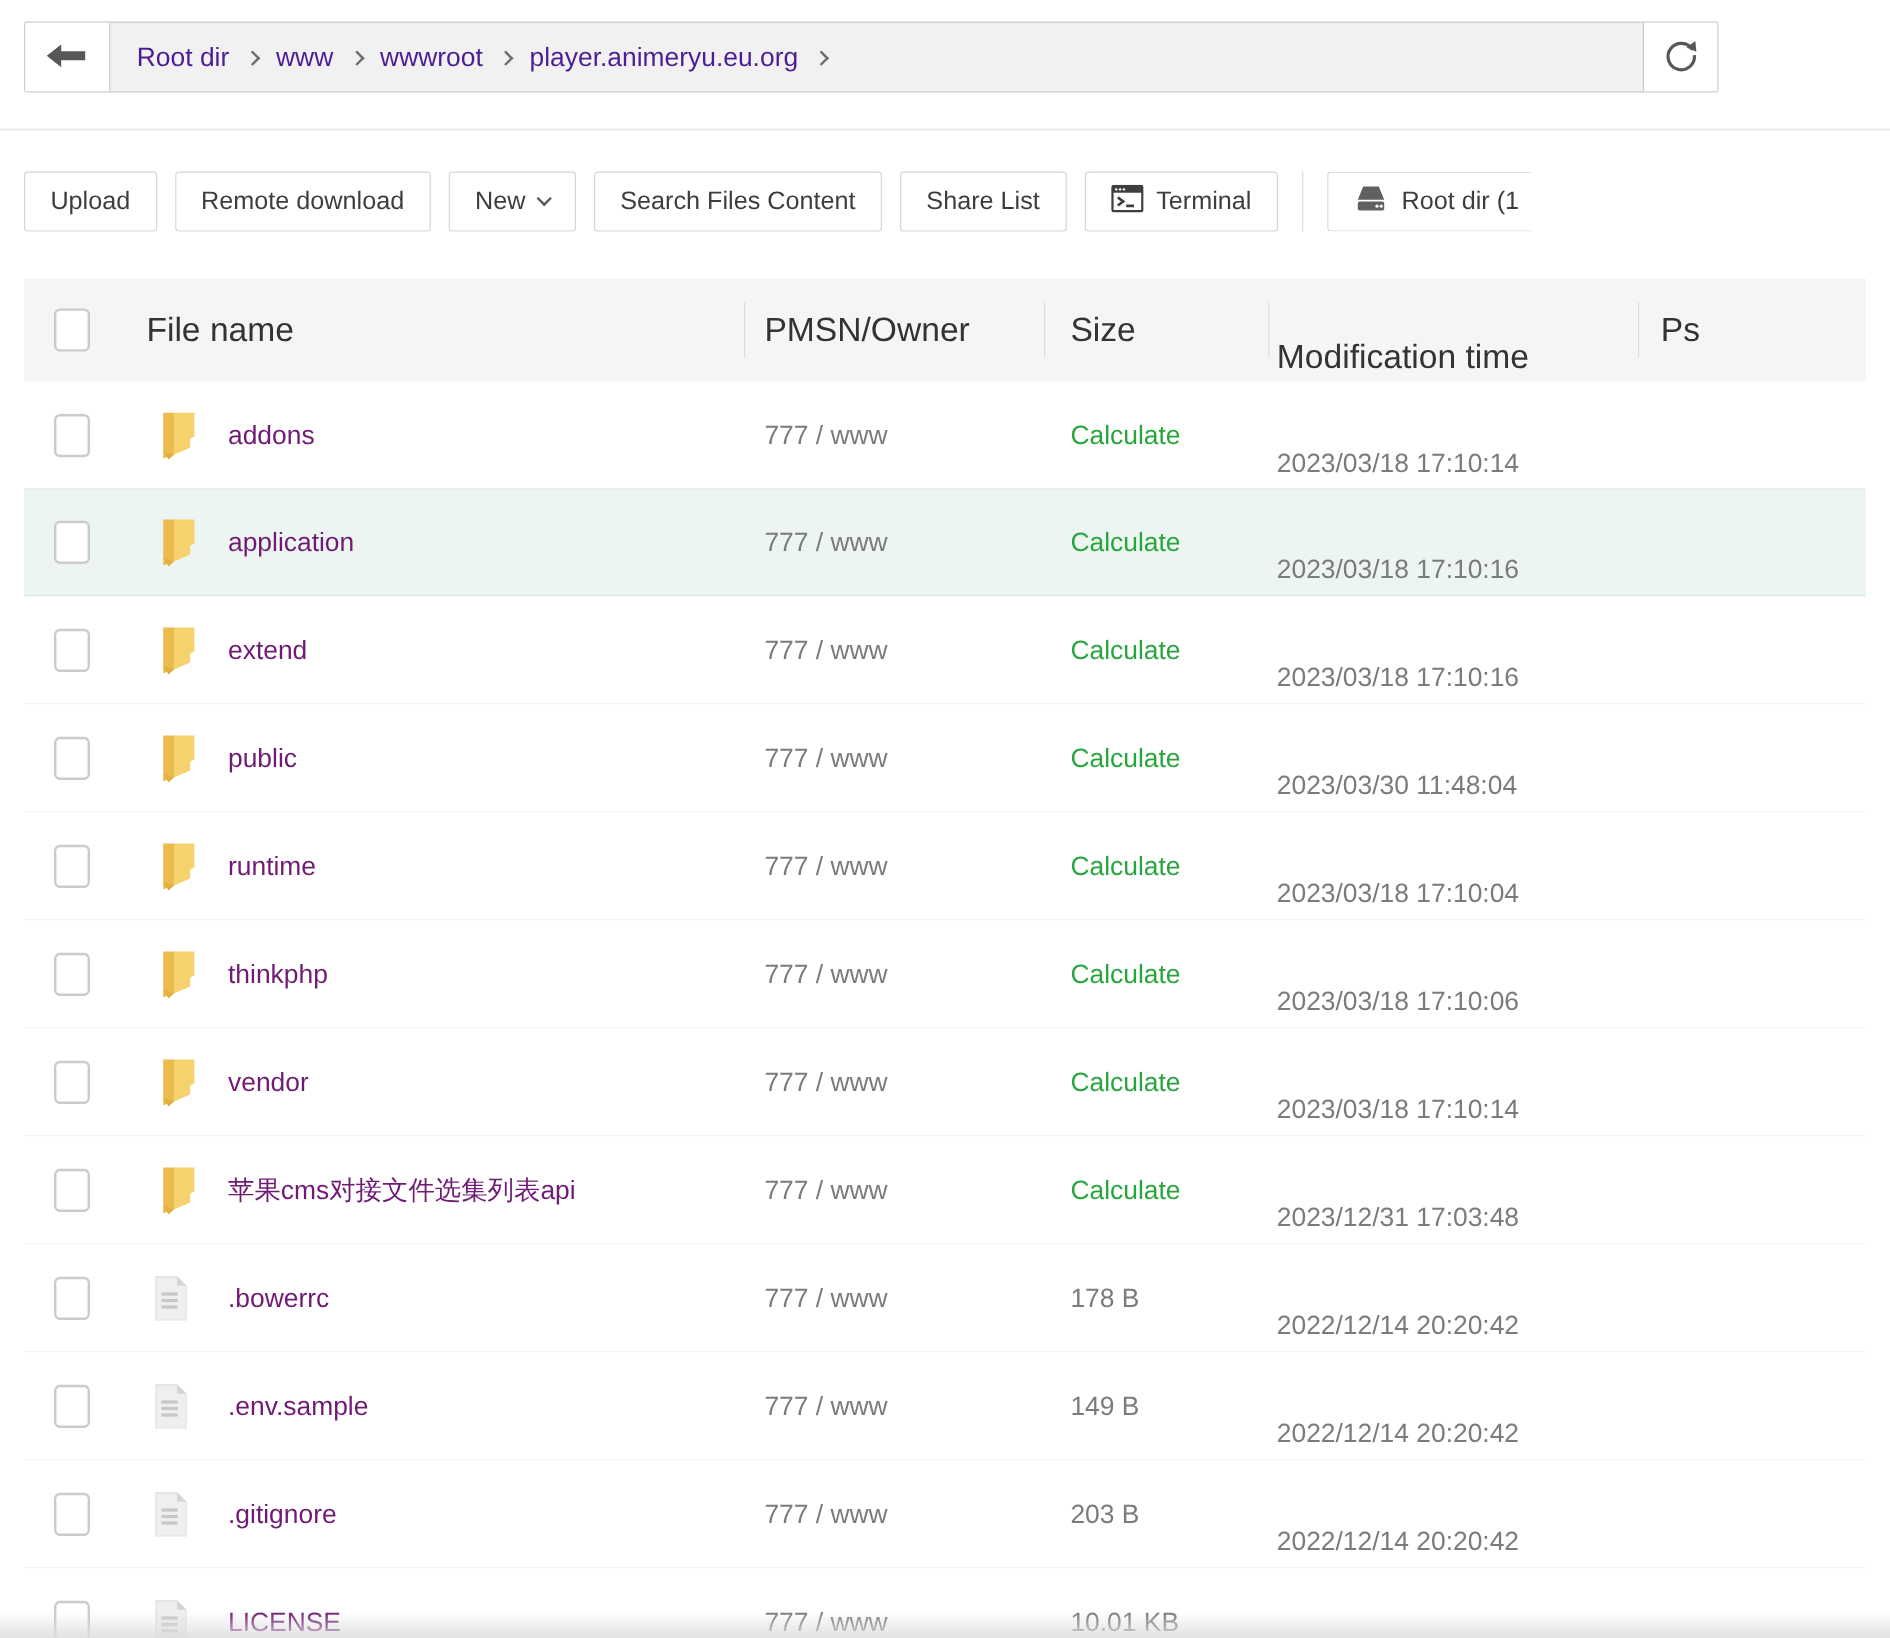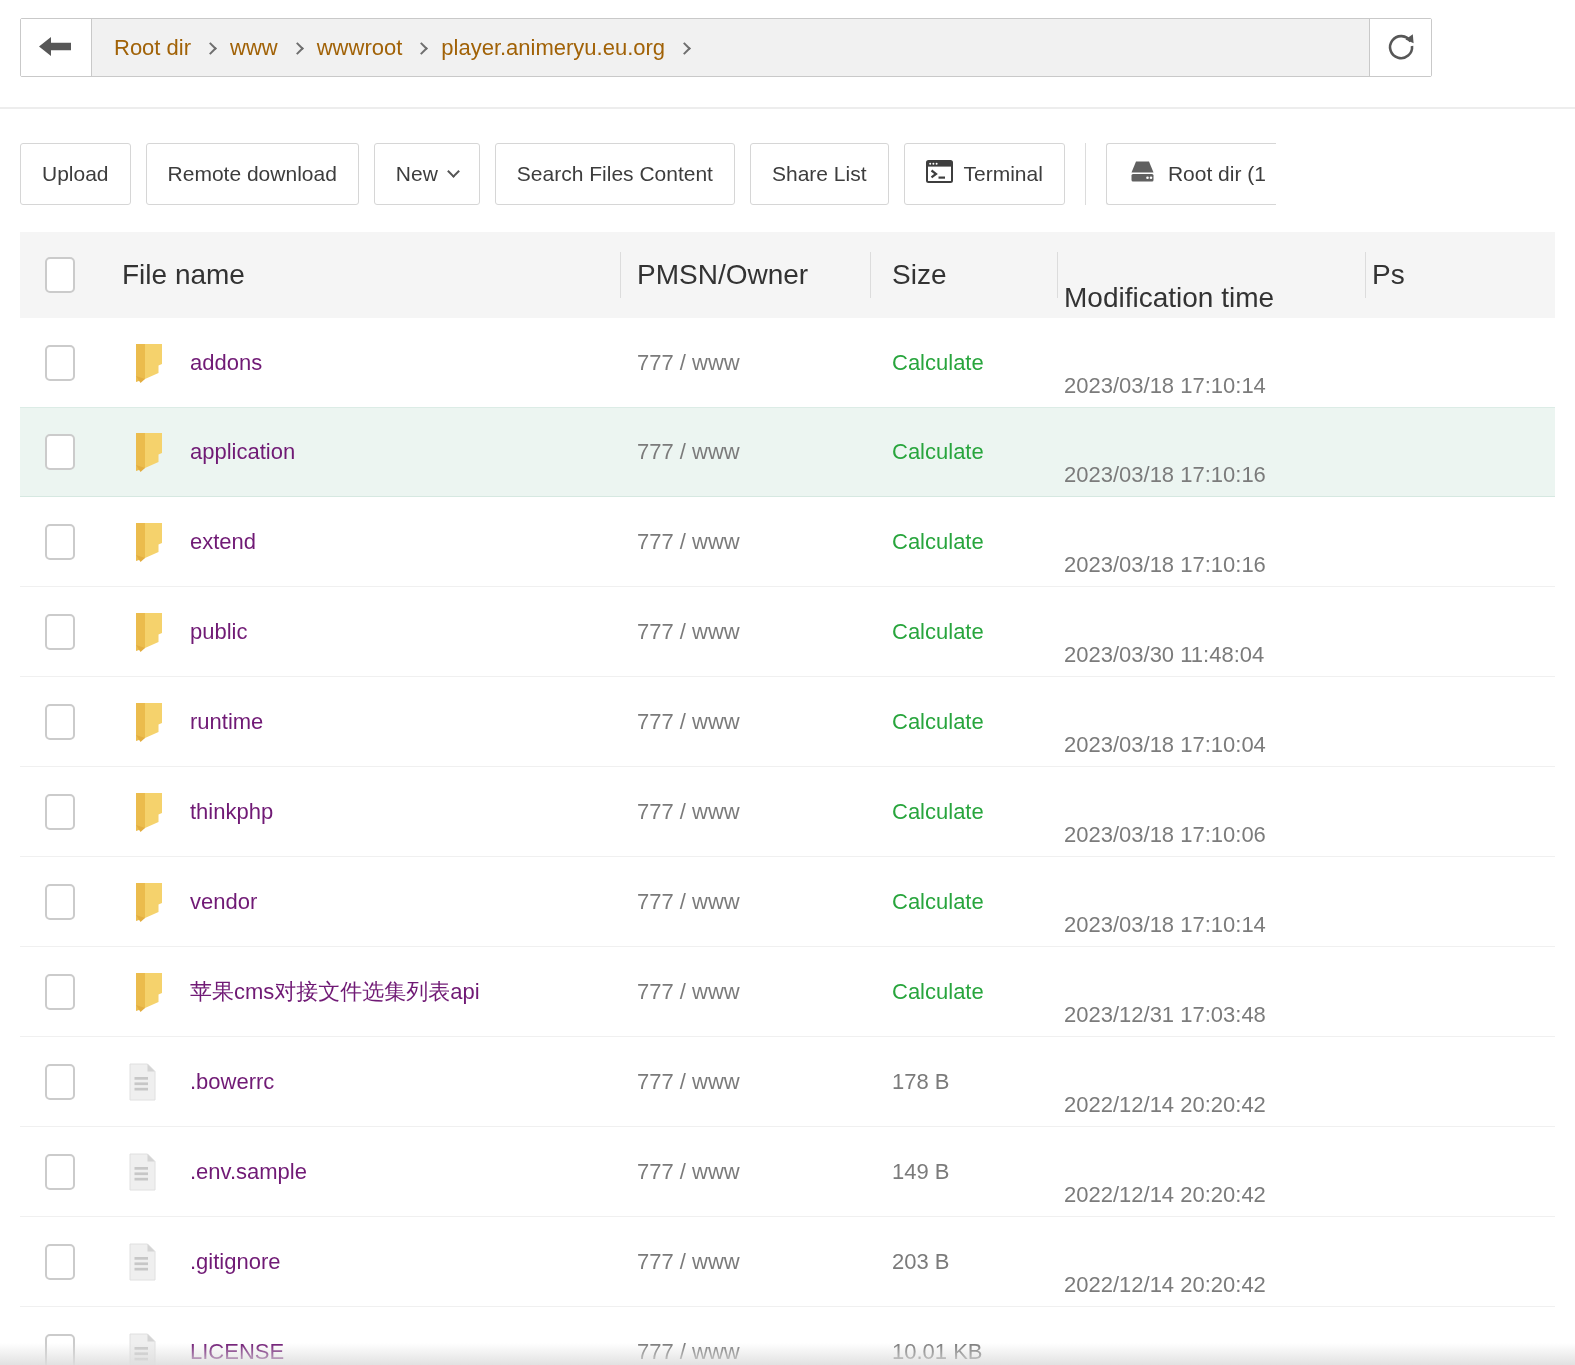--- a/index.html
+++ b/index.html
@@ -6,31 +6,31 @@
   html,body { width:1575px; height:1365px; overflow:hidden; background:#fff;
               font-family:"Liberation Sans", sans-serif; color:#3d3d3d; }
   body { position:relative; }
 
   
   .topbar { position:absolute; left:20px; top:18px; width:1412px; height:59px;
             display:flex; border:1px solid #c9c9c9; border-radius:2px; background:#f1f1f1; }
   .back-btn { width:71px; background:#fff; border:none; border-right:1px solid #c9c9c9;
               display:flex; align-items:center; justify-content:center; cursor:pointer; }
   .crumbs { flex:1; display:flex; align-items:center; padding-left:22px; gap:15px;
-            font-size:22px; color:#a16207; overflow:hidden; white-space:nowrap; }
+            font-size:22px; color:#4c1d95; overflow:hidden; white-space:nowrap; }
   .crumb { cursor:pointer; }
   .sep { width:9px; height:9px; border-top:2px solid #6e6e6e; border-right:2px solid #6e6e6e;
          transform:rotate(45deg); flex:0 0 auto; margin-top:1px; }
   .refresh-btn { width:62px; background:#fff; border:none; border-left:1px solid #c9c9c9;
                  display:flex; align-items:center; justify-content:center; cursor:pointer; }
 
   .top-divider { position:absolute; top:107px; left:0; width:1575px; height:2px; background:#ededed; }
 
   
-  .toolbar { position:absolute; left:20px; top:143px; height:62px; display:flex; align-items:stretch; gap:15px; }
+  .toolbar { position:absolute; left:20px; top:143px; height:50px; display:flex; align-items:stretch; gap:15px; }
   .tbtn { background:#fff; border:1px solid #d6d6d6; border-radius:3px; font-size:21px;
           color:#3d3d3d; padding:0 21px; display:flex; align-items:center; gap:11px;
           cursor:pointer; font-family:inherit; white-space:nowrap; }
   .chev-down { width:9px; height:9px; border-right:2px solid #555; border-bottom:2px solid #555;
                transform:rotate(45deg); margin-top:-5px; }
   .vdiv { width:1px; background:#dcdcdc; margin:0 5px; }
   .rootdir-btn { overflow:hidden; max-width:170px; justify-content:flex-start; border-right:none;
                  border-top-right-radius:0; border-bottom-right-radius:0; }
 
   
@@ -38,21 +38,21 @@
   .thead { height:86px; background:#f5f5f5; display:flex; align-items:center;
            font-size:28px; color:#333; position:relative; }
   .colsep { position:absolute; width:1px; height:46px; background:#dcdcdc; top:20px; }
   .c { display:flex; align-items:center; }
   .c1 { width:80px; padding-left:25px; }
   .c2 { flex:1; padding-left:0; min-width:0; }
   .thead .c2 { padding-left:22px; }
   .c3 { width:250px; padding-left:17px; }
   .c4 { width:187px; padding-left:22px; }
   .c5 { width:308px; padding-left:7px;margin-top:46px; }
-  .c6 { width:190px; padding-left:7px; }
+  .c6 { width:190px; padding-left:19px; }
 
   .trow { height:90px; display:flex; align-items:center; border-bottom:1px solid #f0f0f0;
           font-size:22px; background:#fff; }
   .trow.hl { background:#ecf5f1; border-top:1px solid #dcece6; border-bottom:1px solid #d6e8e1; margin-top:-1px; }
 
   .checkbox { width:30px; height:36px; border:2px solid #cbcbcb; border-radius:5px;
               background:#fff; display:inline-block; cursor:pointer; flex:0 0 auto; }
   .icon-wrap { margin-left:28px; width:38px; height:42px; display:flex; align-items:center; flex:0 0 auto; }
   .fname { margin-left:24px; color:#701a75; cursor:pointer; overflow:hidden;
            text-overflow:ellipsis; white-space:nowrap; }

